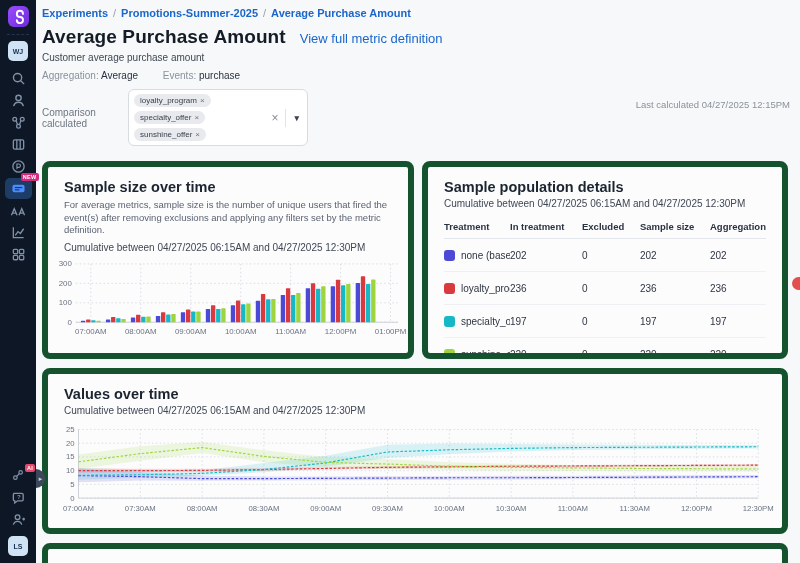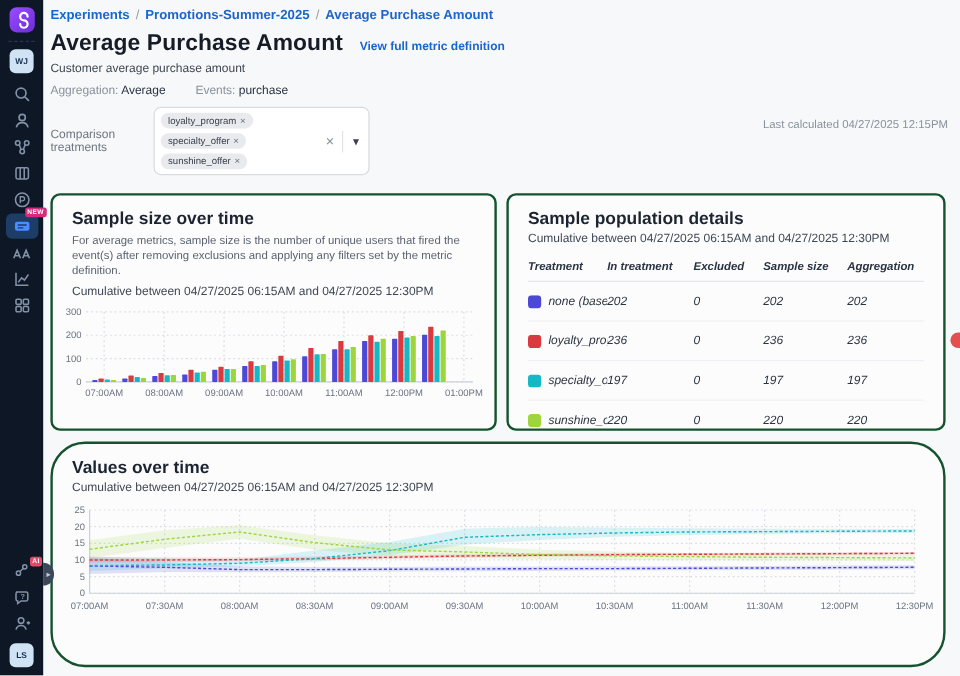--- a/index.html
+++ b/index.html
@@ -21,58 +21,58 @@
   .side-handle { position:absolute; left:36px; top:469px; width:9px; height:19px; background:#3c4759; border-radius:0 10px 10px 0; z-index:9; color:#c6cdd8; font-size:7px; display:flex; align-items:center; justify-content:center; cursor:pointer; }
   .fab-red { position:absolute; right:0; top:277px; width:8px; height:13px; background:#e34f4f; border-radius:8px 0 0 8px; z-index:9; cursor:pointer; }
 
   
   .main { position:absolute; left:36px; right:0; top:0; bottom:0; overflow:hidden; padding:7px 12px 0 6px; }
   .crumbs { font-size:11px; font-weight:bold; color:#1b66cb; margin-bottom:7px; }
   .crumbs .sep { color:#9aa1ab; font-weight:normal; margin:0 5px; }
   .crumbs a { color:#1b66cb; text-decoration:none; cursor:pointer;text-align:right; }
   .title-row { display:flex; align-items:baseline; gap:14px; margin-bottom:4px; }
   .page-title { font-size:19px; font-weight:bold; color:#151c28; letter-spacing:.1px; }
-  .metric-link { font-size:10px; font-weight:bold; color:#1b66cb; cursor:pointer; }
+  .metric-link { font-size:13px; font-weight:normal; color:#1b66cb; cursor:pointer; }
   .subtitle { font-size:10px; color:#3f4754; margin-bottom:7px; }
   .agg-row { font-size:10px; margin-bottom:8px; }
   .lbl { color:#8a919c;text-align:right; }
   .val { color:#2a3342; font-weight:normal; }
   .agg-row .pair { margin-right:22px; }
   .treat-row { display:flex; align-items:center; }
   .treat-label { font-size:10px; color:#6f7683; width:80px; }
   .select-box { margin-left:6px; width:180px; min-height:33px; background:#fff; border:1px solid #d8dbe0; border-radius:6px; position:relative; padding:2px 46px 2px 3px; display:flex; flex-wrap:wrap; align-items:center; }
   .chip { background:#e9eaee; border-radius:9px; font-size:8px; color:#3a414c; padding:2px 6px; margin:2px; white-space:nowrap; cursor:pointer; }
   .chip-x { color:#6b727e; margin-left:3px; font-size:8px; cursor:pointer; }
   .select-controls { position:absolute; right:0; top:0; bottom:0; display:flex; align-items:center; }
   .clear-x { color:#858d99; font-size:12px; padding:0 7px; cursor:pointer; }
   .v-div { width:1px; height:18px; background:#e0e3e8; }
   .chev { color:#3c4450; font-size:9px; padding:0 8px; cursor:pointer; font-weight:bold; }
   .last-calc { position:absolute; top:99px; right:10px; font-size:9.5px; color:#8a919c; }
 
   
   .cards-row { display:flex; gap:8px; margin-top:15px; }
-  .card { background:#fcfcfd; border:2px solid #14532d; border-radius:8px; padding:12px 16px; overflow:hidden; }
+  .card { background:#fcfcfd; border:6px solid #14532d; border-radius:8px; padding:12px 16px; overflow:hidden; }
   .card-sample { width:372px; height:198px; }
   .card-pop { flex:1; height:198px; }
-  .card-values { margin-top:9px; height:188px;border-radius:29px; }
+  .card-values { margin-top:9px; height:166px; }
   .card-disp { margin-top:9px; height:80px; }
   .card-title { font-size:14.5px; font-weight:bold; color:#1b2430; }
   .card-desc { font-size:9.5px; color:#5b6370; line-height:1.32; margin-top:4px; }
   .card-range { font-size:10px; color:#3f4754; margin-top:5px; }
   svg.chart { overflow:visible; display:block; }
   .grid-line { stroke:#d9dde3; stroke-width:1; stroke-dasharray:1.5 2.5; }
   .axis-line { stroke:#ccd1d8; stroke-width:1; }
   .tick-txt { font-size:8px; fill:#6a7280; }
   .legend { display:flex; justify-content:center; gap:18px; margin-top:3px; }
   .legend-item { display:flex; align-items:center; gap:5px; font-size:10px; color:#2e3540; }
   .dot { width:9px; height:9px; border-radius:50%; }
 
   
   .pop-table { margin-top:8px; font-size:10px; }
-  .t-head, .t-row { display:grid; grid-template-columns:66px 72px 58px 70px 1fr; align-items:center;font-style:italic; }
+  .t-head, .t-row { display:grid; grid-template-columns:66px 72px 58px 70px 1fr; align-items:center; }
   .t-head { font-weight:bold; color:#2a3342; font-size:9.5px; padding:4px 0 6px 0; border-bottom:1px solid #e3e6ea; }
   .t-row { height:33px; border-bottom:1px solid #eef0f3; color:#2e3540; }
   .t-row:last-child { border-bottom:none; }
   .treat-cell { display:flex; align-items:center; gap:6px; overflow:hidden; white-space:nowrap; }
   .swatch { width:11px; height:11px; border-radius:3px; flex:0 0 auto; }
 </style>
 </head>
 <body>
 
 <nav class="sidebar">
@@ -197,21 +197,21 @@
     <span class="metric-link">View full metric definition</span>
   </div>
   <div class="subtitle">Customer average purchase amount</div>
 
   <div class="agg-row">
     <span class="pair"><span class="lbl">Aggregation:</span> <span class="val">Average</span></span>
     <span class="pair"><span class="lbl">Events:</span> <span class="val">purchase</span></span>
   </div>
 
   <div class="treat-row">
-    <span class="treat-label">Comparison treatments</span>
+    <span class="treat-label">Comparison calculated</span>
     <div class="select-box">
       <span id="chips" style="display:flex;flex-wrap:wrap;align-items:flex-start;width:134px;">
           <span class="chip"><span>loyalty_program</span><span class="chip-x">×</span></span>
           <span class="chip"><span>specialty_offer</span><span class="chip-x">×</span></span>
           <span class="chip"><span>sunshine_offer</span><span class="chip-x">×</span></span>
         </span>
       <span class="select-controls">
         <span class="clear-x">×</span>
         <span class="v-div"></span>
         <span class="chev">▾</span>

